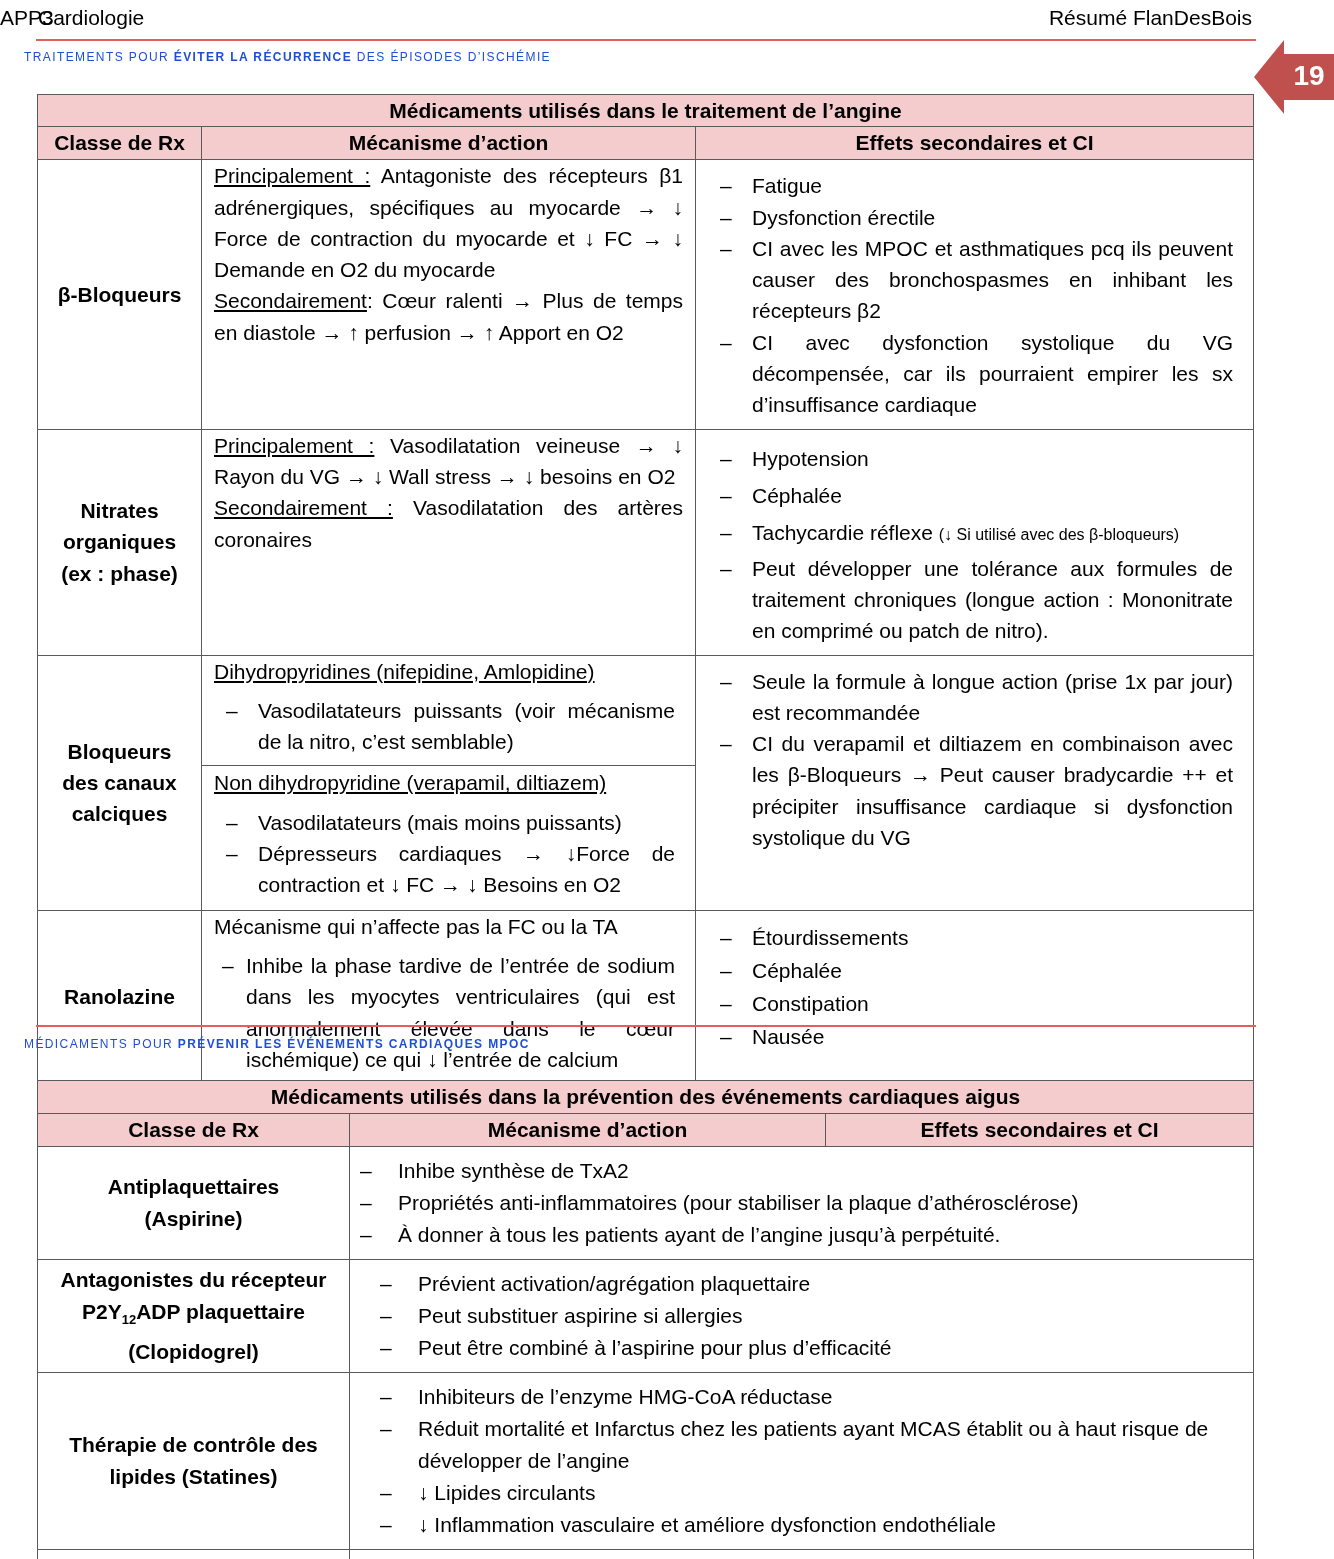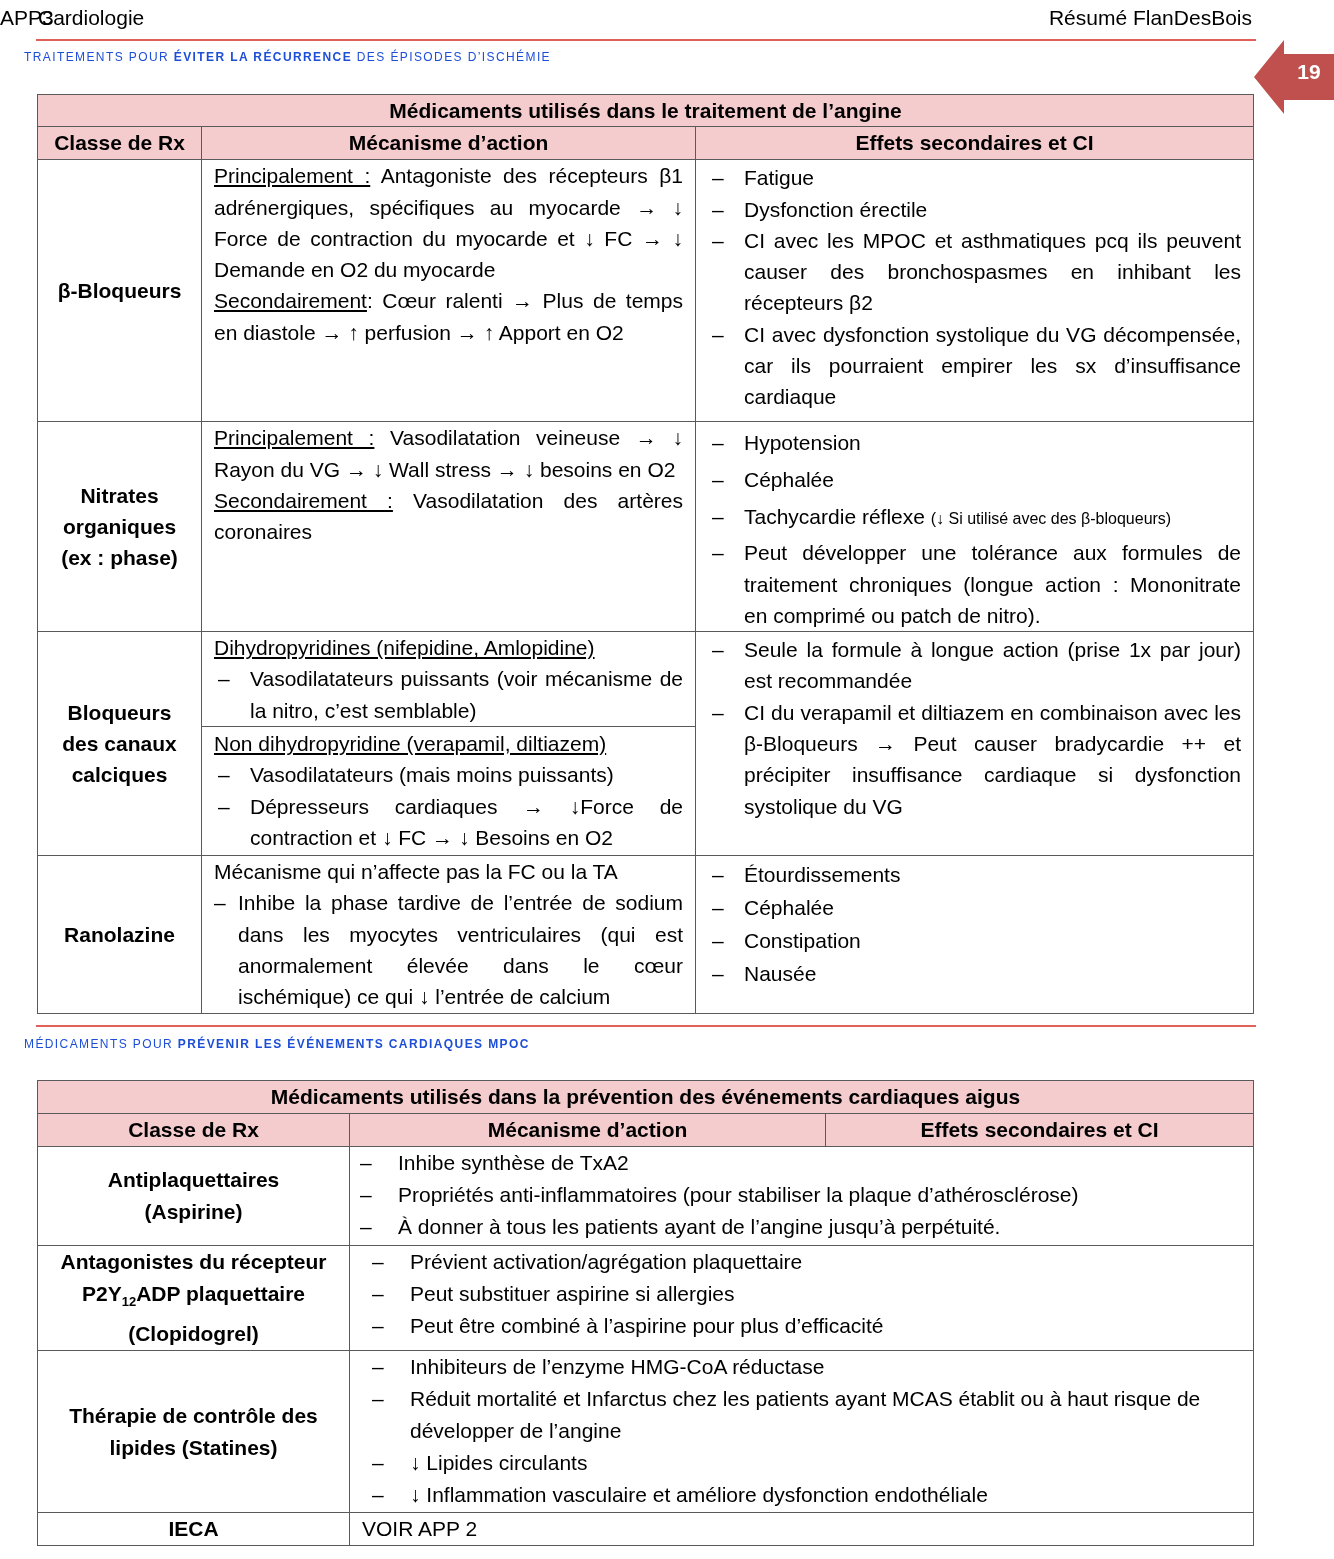--- a/index.html
+++ b/index.html
@@ -14,31 +14,31 @@
   .rule { position: absolute; left: 36px; width: 1220px; height: 2px; background: #e0605a; }
   .section-title {
     position: absolute; left: 24px; font-size: 12px; letter-spacing: 1.4px;
     color: #1d4ed8; font-weight: normal;
   }
   .section-title b { font-weight: bold; }
   .page-tab { position: absolute; left: 1254px; top: 40px; width: 80px; height: 74px; }
   .page-tab svg { position: absolute; left: 0; top: 0; }
   .page-tab span {
     position: absolute; left: 30px; top: 20px; width: 50px; text-align: center;
-    color: #fff; font-size: 21px; font-weight: bold;
+    color: #fff; font-size: 28px; font-weight: bold;
   }
 
   table { border-collapse: collapse; position: absolute; left: 37px; width: 1216px; table-layout: fixed; }
   td, th { border: 1.5px solid #5a5a5a; vertical-align: top; font-size: 21px; line-height: 31.3px; padding: 0; }
   th { background: #f5cccd; font-weight: bold; text-align: center; }
   .cls { font-weight: bold; text-align: center; vertical-align: middle; }
   .mech { padding: 0 12px 0 12px; text-align: justify; }
   .eff { padding: 2px 12px 0 12px; text-align: justify; }
   .u { text-decoration: underline; }
-  ul.dash { list-style: none; margin: 0; padding: 0; }
+  ul.dash { list-style: none; margin: 8px; padding: 0; }
   ul.dash li { position: relative; padding-left: 36px; text-align: justify; }
   ul.dash li::before { content: "\2013"; position: absolute; left: 4px; }
   ul.dash.tight li { padding-left: 24px; }
   ul.dash.tight li::before { left: 0; }
   .small { font-size: 16px; }
   .sub-split { border-top: 1.5px solid #5a5a5a; margin: 0 -12px; padding: 1px 12px; }
 
   #t2 td, #t2 th { line-height: 32px; }
   #t2 .mech2 { padding: 0 12px; }
   #t2 ul.dash li { padding-left: 48px; text-align: left; }

